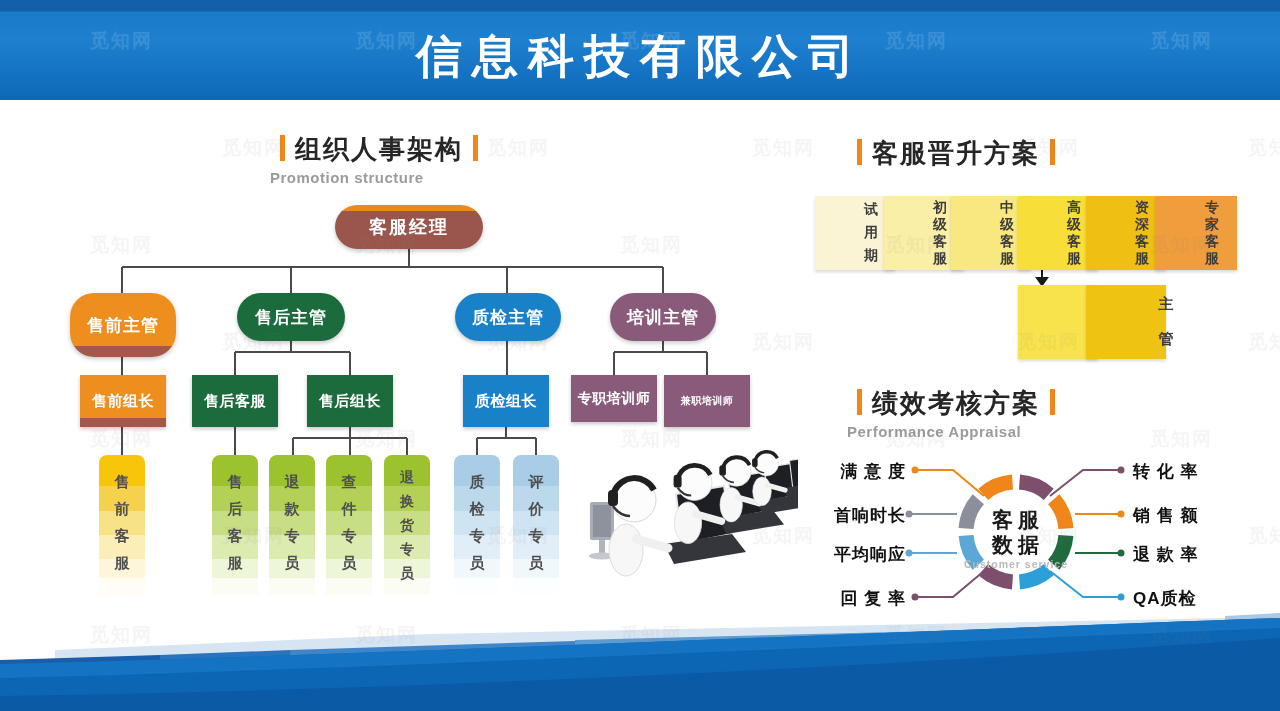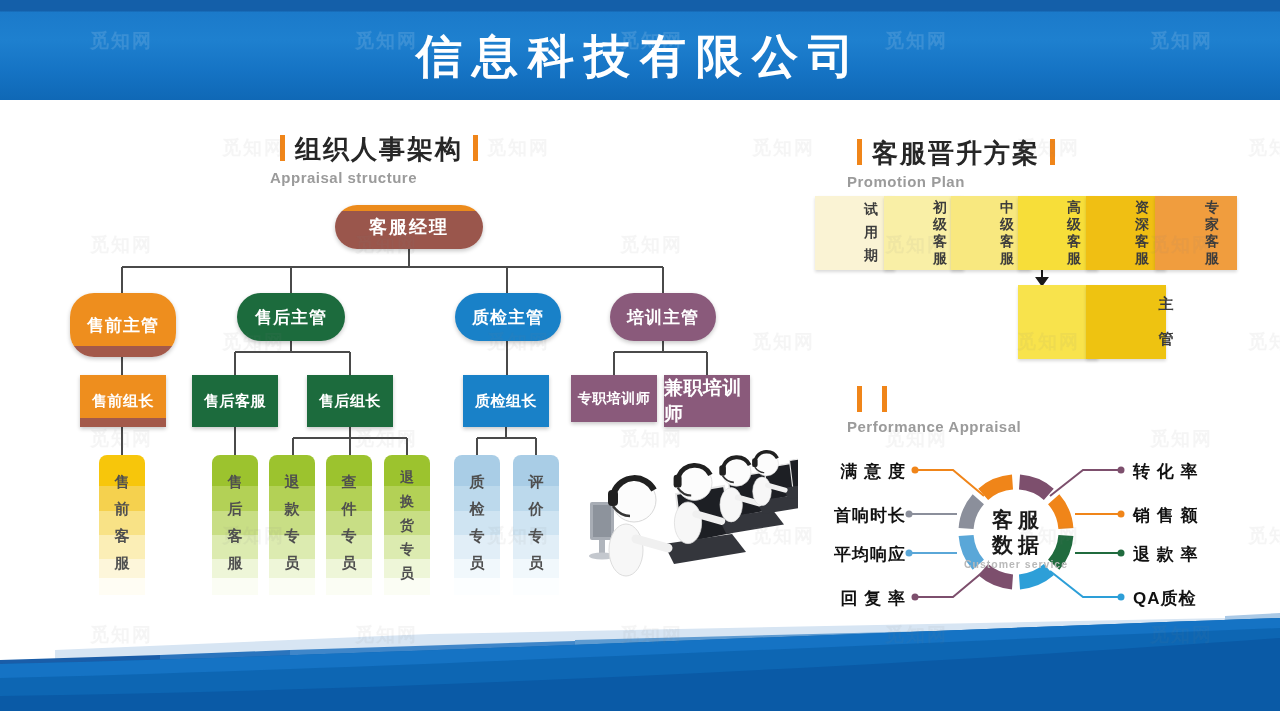--- a/index.html
+++ b/index.html
@@ -162,36 +162,36 @@
     <rect x="11" y="94" width="6" height="14" fill="#b0b5bc"></rect>
     <ellipse cx="14" cy="110" rx="13" ry="3.5" fill="#c4c8ce"></ellipse>
     <use href="#agent" transform="translate(18,18) scale(1)"></use>
     <use href="#agent" transform="translate(84,8) scale(0.8)"></use>
     <use href="#agent" transform="translate(130,2) scale(0.66)"></use>
     <use href="#agent" transform="translate(163,-2) scale(0.55)"></use>
   </svg>
 
   <div class="sec-head" style="left:270px;top:132px;width:340px">
     <span class="hbar"></span><span class="sec-title">组织人事架构</span><span class="hbar"></span>
-    <div class="sec-sub">Appraisal structure</div>
+    <div class="sec-sub">Promotion structure</div>
   </div>
 
   <div class="node org-root" style="left:335px;top:205px;width:148px;height:44px">客服经理</div>
 
   <div class="node pill c-orangebrown" style="left:70px;top:293px;width:106px;height:64px">售前主管</div>
   <div class="node pill c-green" style="left:237px;top:293px;width:108px;height:48px">售后主管</div>
   <div class="node pill c-blue" style="left:455px;top:293px;width:106px;height:48px">质检主管</div>
   <div class="node pill c-purple" style="left:610px;top:293px;width:106px;height:48px">培训主管</div>
 
   <div class="node rrect c-orangebrown" style="left:80px;top:375px;width:86px;height:52px">售前组长</div>
   <div class="node rrect c-green" style="left:192px;top:375px;width:86px;height:52px">售后客服</div>
   <div class="node rrect c-green" style="left:307px;top:375px;width:86px;height:52px">售后组长</div>
   <div class="node rrect c-blue" style="left:463px;top:375px;width:86px;height:52px">质检组长</div>
   <div class="node rrect c-purple" style="left:571px;top:375px;width:86px;height:47px;font-size:14px">专职培训师</div>
-  <div class="node rrect c-purple" style="left:664px;top:375px;width:86px;height:52px;font-size:19px">兼职培训师</div>
+  <div class="node rrect c-purple" style="left:664px;top:375px;width:86px;height:52px;font-size:10px">兼职培训师</div>
 
   <div class="vbar g-yellow" style="left:99px;top:455px">
       <span>售前客服</span>
     </div>
   <div class="vbar g-green" style="left:212px;top:455px">
       <span>售后客服</span>
     </div>
   <div class="vbar g-green" style="left:269px;top:455px">
       <span>退款专员</span>
     </div>
@@ -203,21 +203,20 @@
     </div>
   <div class="vbar g-blue" style="left:454px;top:455px">
       <span>质检专员</span>
     </div>
   <div class="vbar g-blue" style="left:513px;top:455px">
       <span>评价专员</span>
     </div>
 
   <div class="sec-head" style="left:847px;top:136px;width:330px">
     <span class="hbar"></span><span class="sec-title">客服晋升方案</span><span class="hbar"></span>
-    <div class="sec-sub">Promotion Plan</div>
   </div>
 
   <div class="stage" style="left:815px;top:196px;background:#faf3d4">
       <span class="t3">试用期</span>
     </div>
   <div class="stage" style="left:884px;top:196px;background:#f9efa6">
       <span>初级客服</span>
     </div>
   <div class="stage" style="left:951px;top:196px;background:#f8e87f">
       <span>中级客服</span>
@@ -233,21 +232,21 @@
     </div>
 
   <div class="stage" style="left:1018px;top:285px;background:#f8e34c">
       <span class="t2">组长</span>
     </div>
   <div class="stage" style="left:1086px;top:285px;background:#eec311">
       <span class="t2">主管</span>
     </div>
 
   <div class="sec-head" style="left:847px;top:386px;width:330px">
-    <span class="hbar"></span><span class="hbar"></span>
+    <span class="hbar"></span><span class="sec-title">绩效考核方案</span><span class="hbar"></span>
     <div class="sec-sub">Performance Appraisal</div>
   </div>
 
   <div class="metric m-left" style="top:460px">满 意 度</div>
   <div class="metric m-left" style="top:504px">首响时长</div>
   <div class="metric m-left" style="top:543px">平均响应</div>
   <div class="metric m-left" style="top:587px">回 复 率</div>
   <div class="metric m-right" style="top:460px">转 化 率</div>
   <div class="metric m-right" style="top:504px">销 售 额</div>
   <div class="metric m-right" style="top:543px">退 款 率</div>

